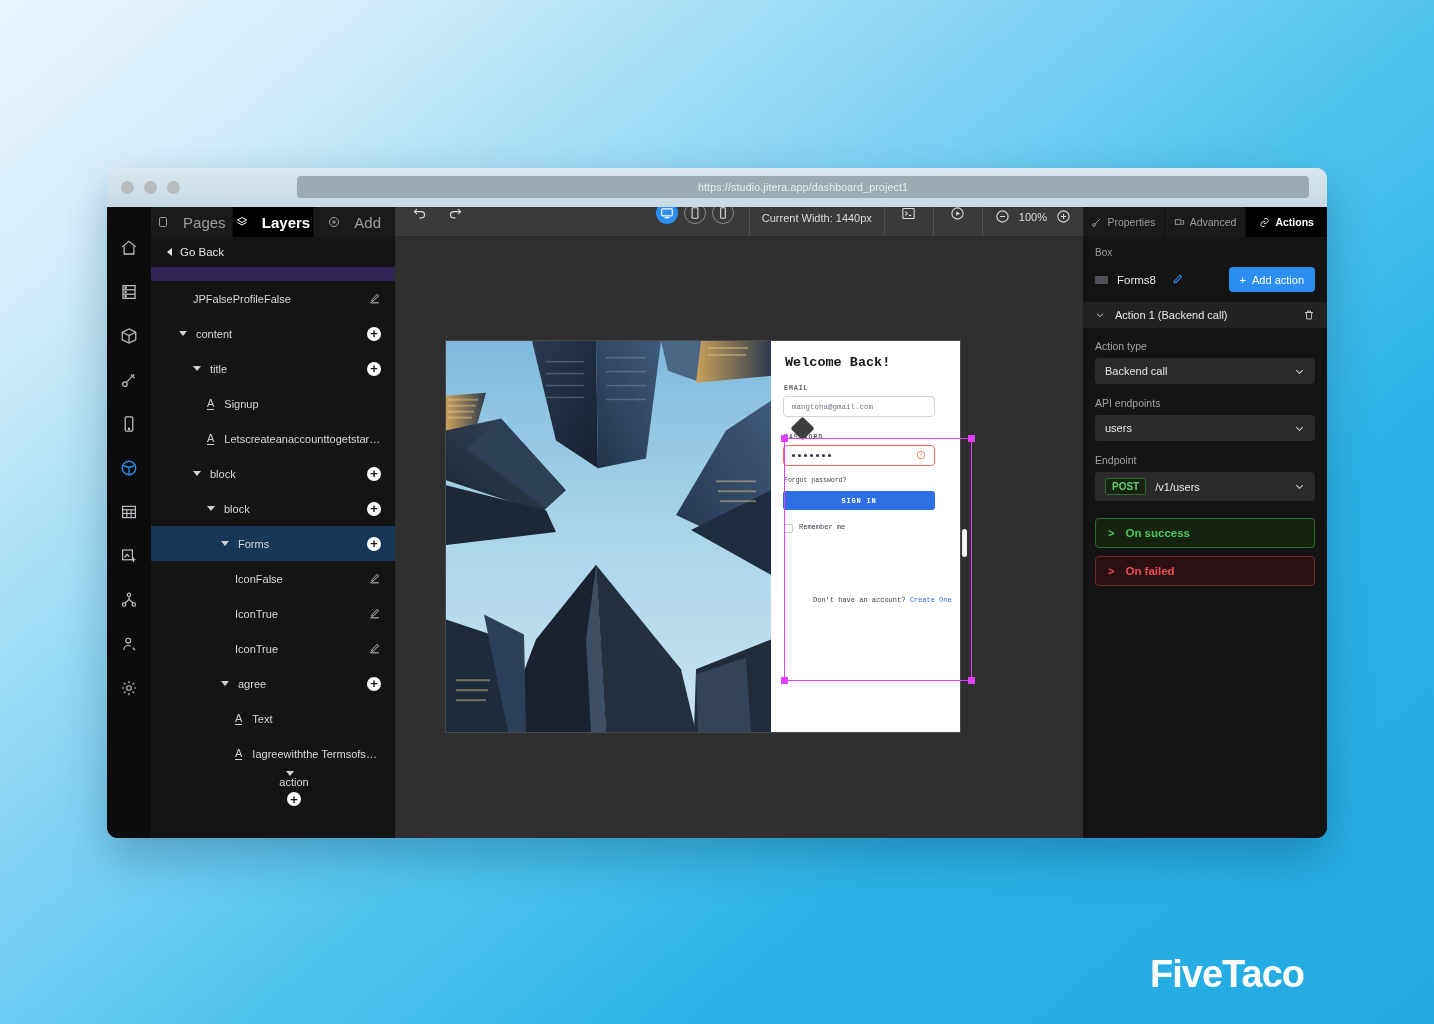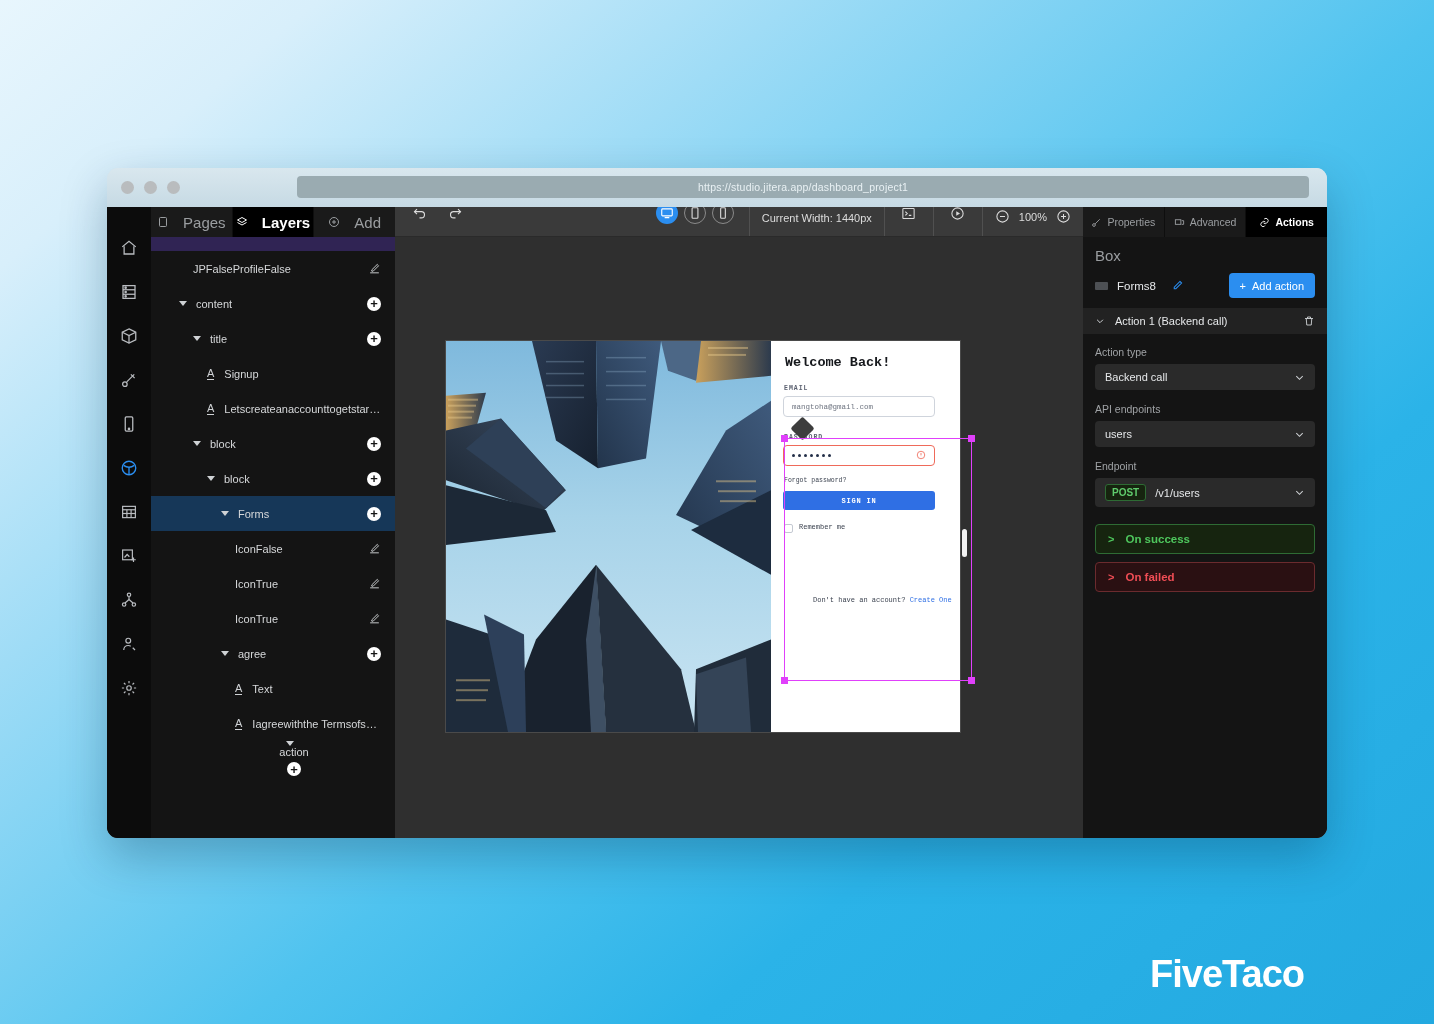--- a/index.html
+++ b/index.html
@@ -179,21 +179,21 @@
   #right { width: 244px; flex: 0 0 244px; background: #141414; display: flex; flex-direction: column; min-height: 0; }
   #rtabs { display: flex; height: 30px; flex: 0 0 30px; background: #0e0e0e; }
   .rtab {
     flex: 1; display: flex; align-items: center; justify-content: center; gap: 5px;
     font-size: 10.5px; color: #9b9ea1; cursor: pointer; background: #1a1a1a; border-right: 1px solid #0e0e0e;
   }
   .rtab:last-child { border-right: none; }
   .rtab.active { background: #000; color: #fff; font-weight: bold; }
   .rtab svg { width: 11px; height: 11px; }
   #boxsec { padding: 10px 12px 10px 12px; }
-  #boxsec .cap { font-size: 15px; color: #9a9da0; margin-bottom: 9px; }
+  #boxsec .cap { font-size: 10px; color: #9a9da0; margin-bottom: 9px; }
   #boxrow { display: flex; align-items: center; gap: 9px; }
   .box-glyph { width: 13px; height: 8px; background: #4d5054; border-radius: 1px; }
   #boxrow .bname { font-size: 11.5px; color: #e6e8ea; }
   #boxrow .penb { color: #2b8ef0; width: 13px; height: 13px; margin-left: 6px; cursor: pointer; }
   #boxrow .penb svg { width: 13px; height: 13px; display: block; }
   #addaction {
     margin-left: auto; background: #2b8ef0; color: #fff; border: none; border-radius: 4px;
     height: 25px; padding: 0 11px; font-size: 11px; display: flex; align-items: center; gap: 6px;
     font-family: "Liberation Sans", sans-serif; cursor: pointer;
   }
@@ -350,20 +350,24 @@
         </div>
         <div class="ltab">
           <svg viewBox="0 0 24 24" fill="none" stroke="currentColor" stroke-width="2">
               <circle cx="12" cy="12" r="9"></circle>
               <path d="M12 8v8M8 12h8"></path>
             </svg>
           <span>Add</span>
         </div>
       </div>
 
+      <div id="goback">
+        <span class="tri"></span>
+        <span>Go Back</span>
+      </div>
 
       <div id="tree">
           <div class="row highlight-purple"></div>
           <div class="row" style="padding-left: 42px;">
             <span style="display: inline-block; width: 0px;"></span>
             <span class="lbl">JPFalseProfileFalse</span>
             <span class="pen">
               <svg viewBox="0 0 24 24" fill="none" stroke="currentColor" stroke-width="1.8">
                 <path d="M17 4.5 19.5 7 9.5 17H7v-2.5z"></path>
                 <path d="M4 20h16"></path>

